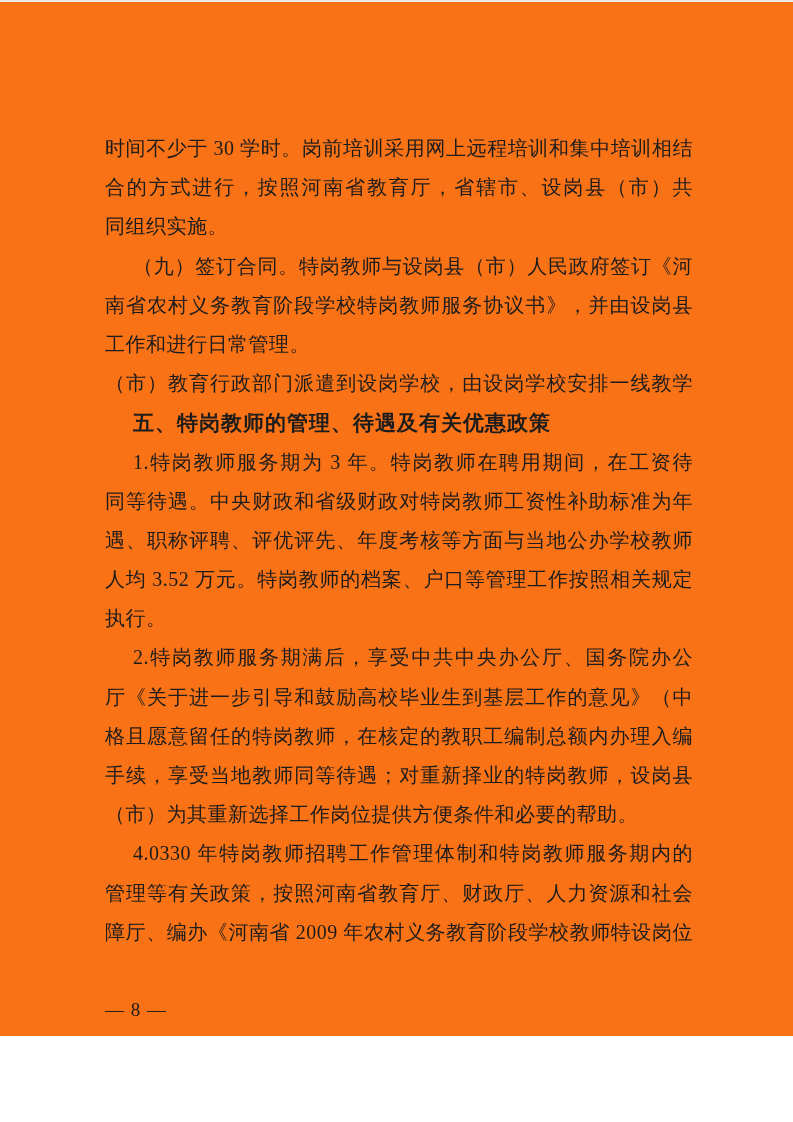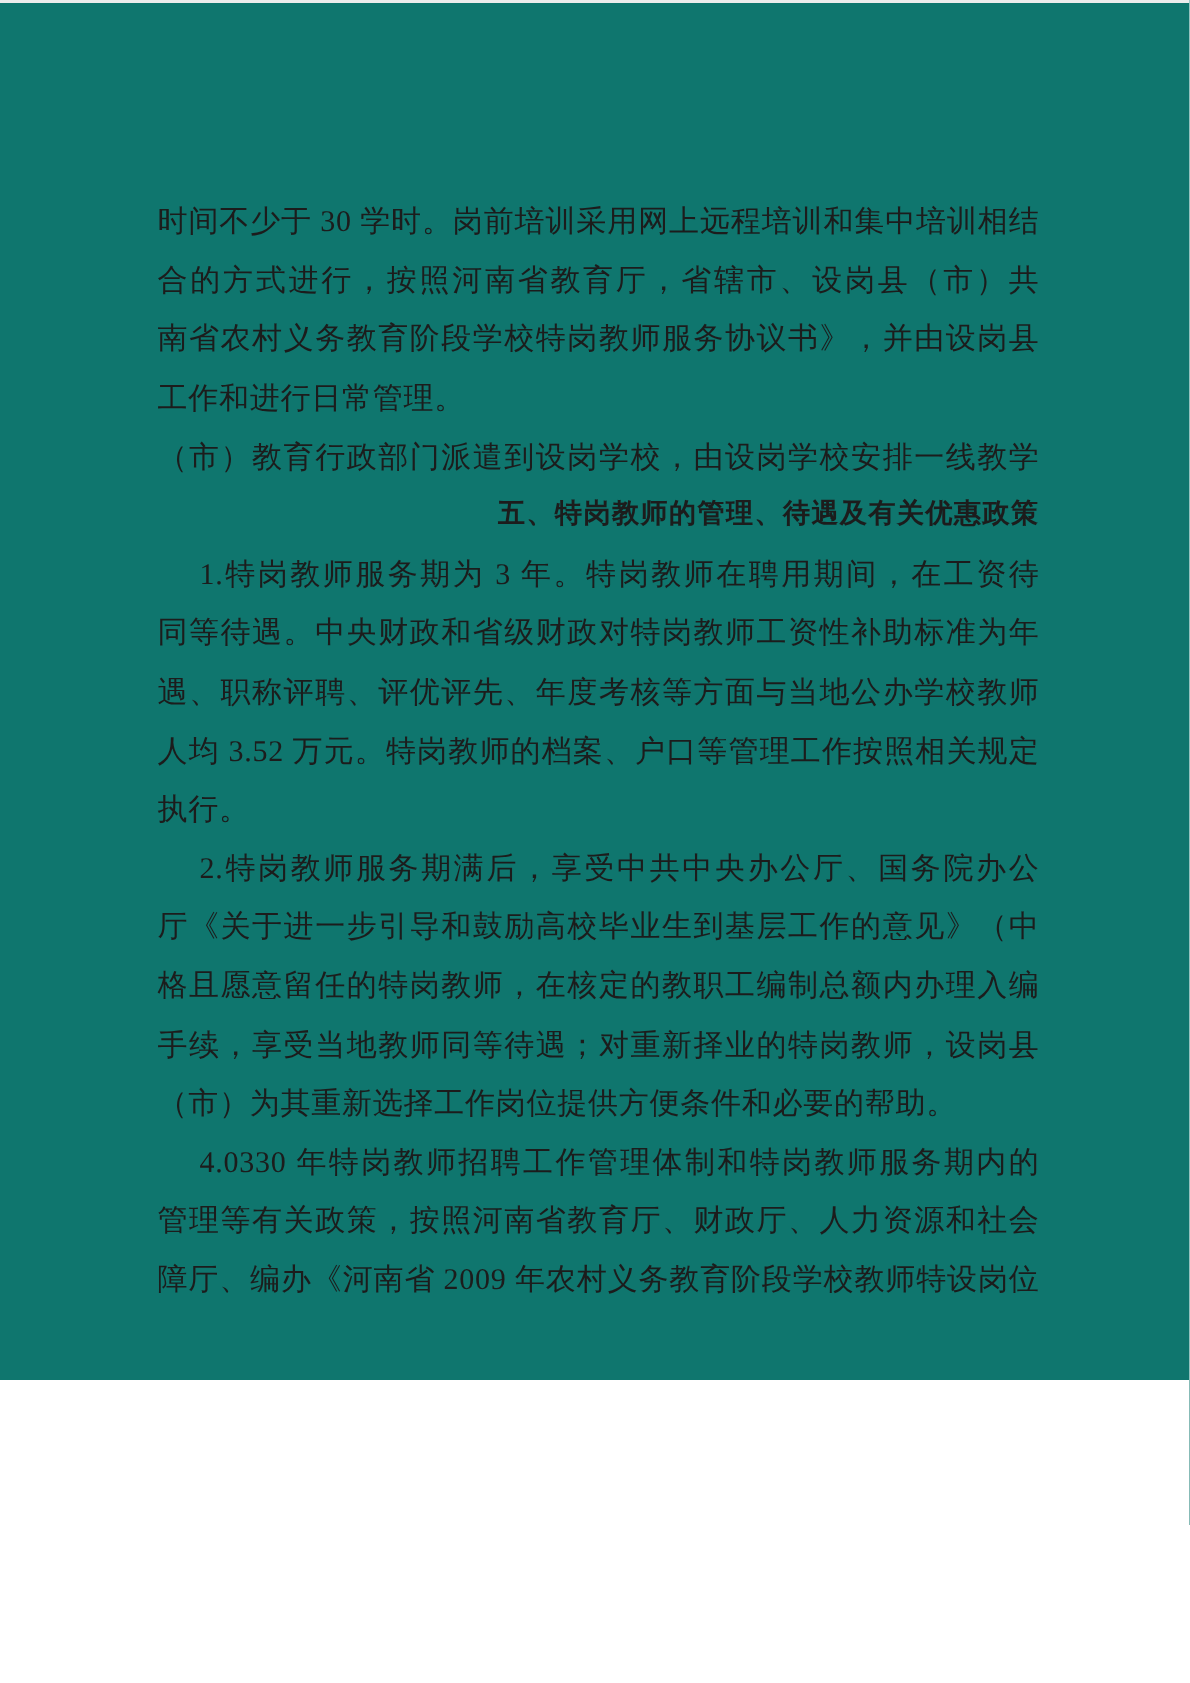--- a/index.html
+++ b/index.html
@@ -3,22 +3,22 @@
 <meta charset="utf-8">
 <style>
   html, body {
     margin: 0;
     padding: 0;
     background: #ffffff;
   }
   .page {
     position: relative;
     width: 793px;
-    height: 920px;
-    background: #0f766e;
+    height: 1036px;
+    background: #f97316;
     overflow: hidden;
     font-family: "Liberation Serif", "DejaVu Serif", serif;
     color: #1c1c1c;
   }
   .scan-edge {
     position: absolute;
     top: 0;
     left: 0;
     width: 100%;
     height: 2px;
@@ -40,44 +40,45 @@
   }
   
   .line.fill {
     text-align: justify;
     text-align-last: justify;
   }
   .line.indent {
     padding-left: 28px;
   }
   .line.heading {
-    font-family: Liberation Mono, monospace;
+    font-family: Liberation Sans, sans-serif;
     font-weight: 700;
-    font-size: 18px;
+    font-size: 21px;
     letter-spacing: 1px;
-    text-align: right;
   }
   .footer {
     position: absolute;
     left: 105px;
     top: 996px;
     font-size: 19px;
     line-height: 28px;
     letter-spacing: 1px;
     color: #1c1c1c;
   }
 </style>
 </head>
 <body>
 
 <div class="page">
   <div class="scan-edge"></div>
   <div class="content">
       <div class="line fill">时间不少于 30 学时。岗前培训采用网上远程培训和集中培训相结</div>
       <div class="line fill">合的方式进行，按照河南省教育厅，省辖市、设岗县（市）共</div>
+      <div class="line">同组织实施。</div>
+      <div class="line fill indent">（九）签订合同。特岗教师与设岗县（市）人民政府签订《河</div>
       <div class="line fill">南省农村义务教育阶段学校特岗教师服务协议书》，并由设岗县</div>
       <div class="line">工作和进行日常管理。</div>
       <div class="line fill">（市）教育行政部门派遣到设岗学校，由设岗学校安排一线教学</div>
       <div class="line heading indent">五、特岗教师的管理、待遇及有关优惠政策</div>
       <div class="line fill indent">1.特岗教师服务期为 3 年。特岗教师在聘用期间，在工资待</div>
       <div class="line fill">同等待遇。中央财政和省级财政对特岗教师工资性补助标准为年</div>
       <div class="line fill">遇、职称评聘、评优评先、年度考核等方面与当地公办学校教师</div>
       <div class="line fill">人均 3.52 万元。特岗教师的档案、户口等管理工作按照相关规定</div>
       <div class="line">执行。</div>
       <div class="line fill indent">2.特岗教师服务期满后，享受中共中央办公厅、国务院办公</div>

